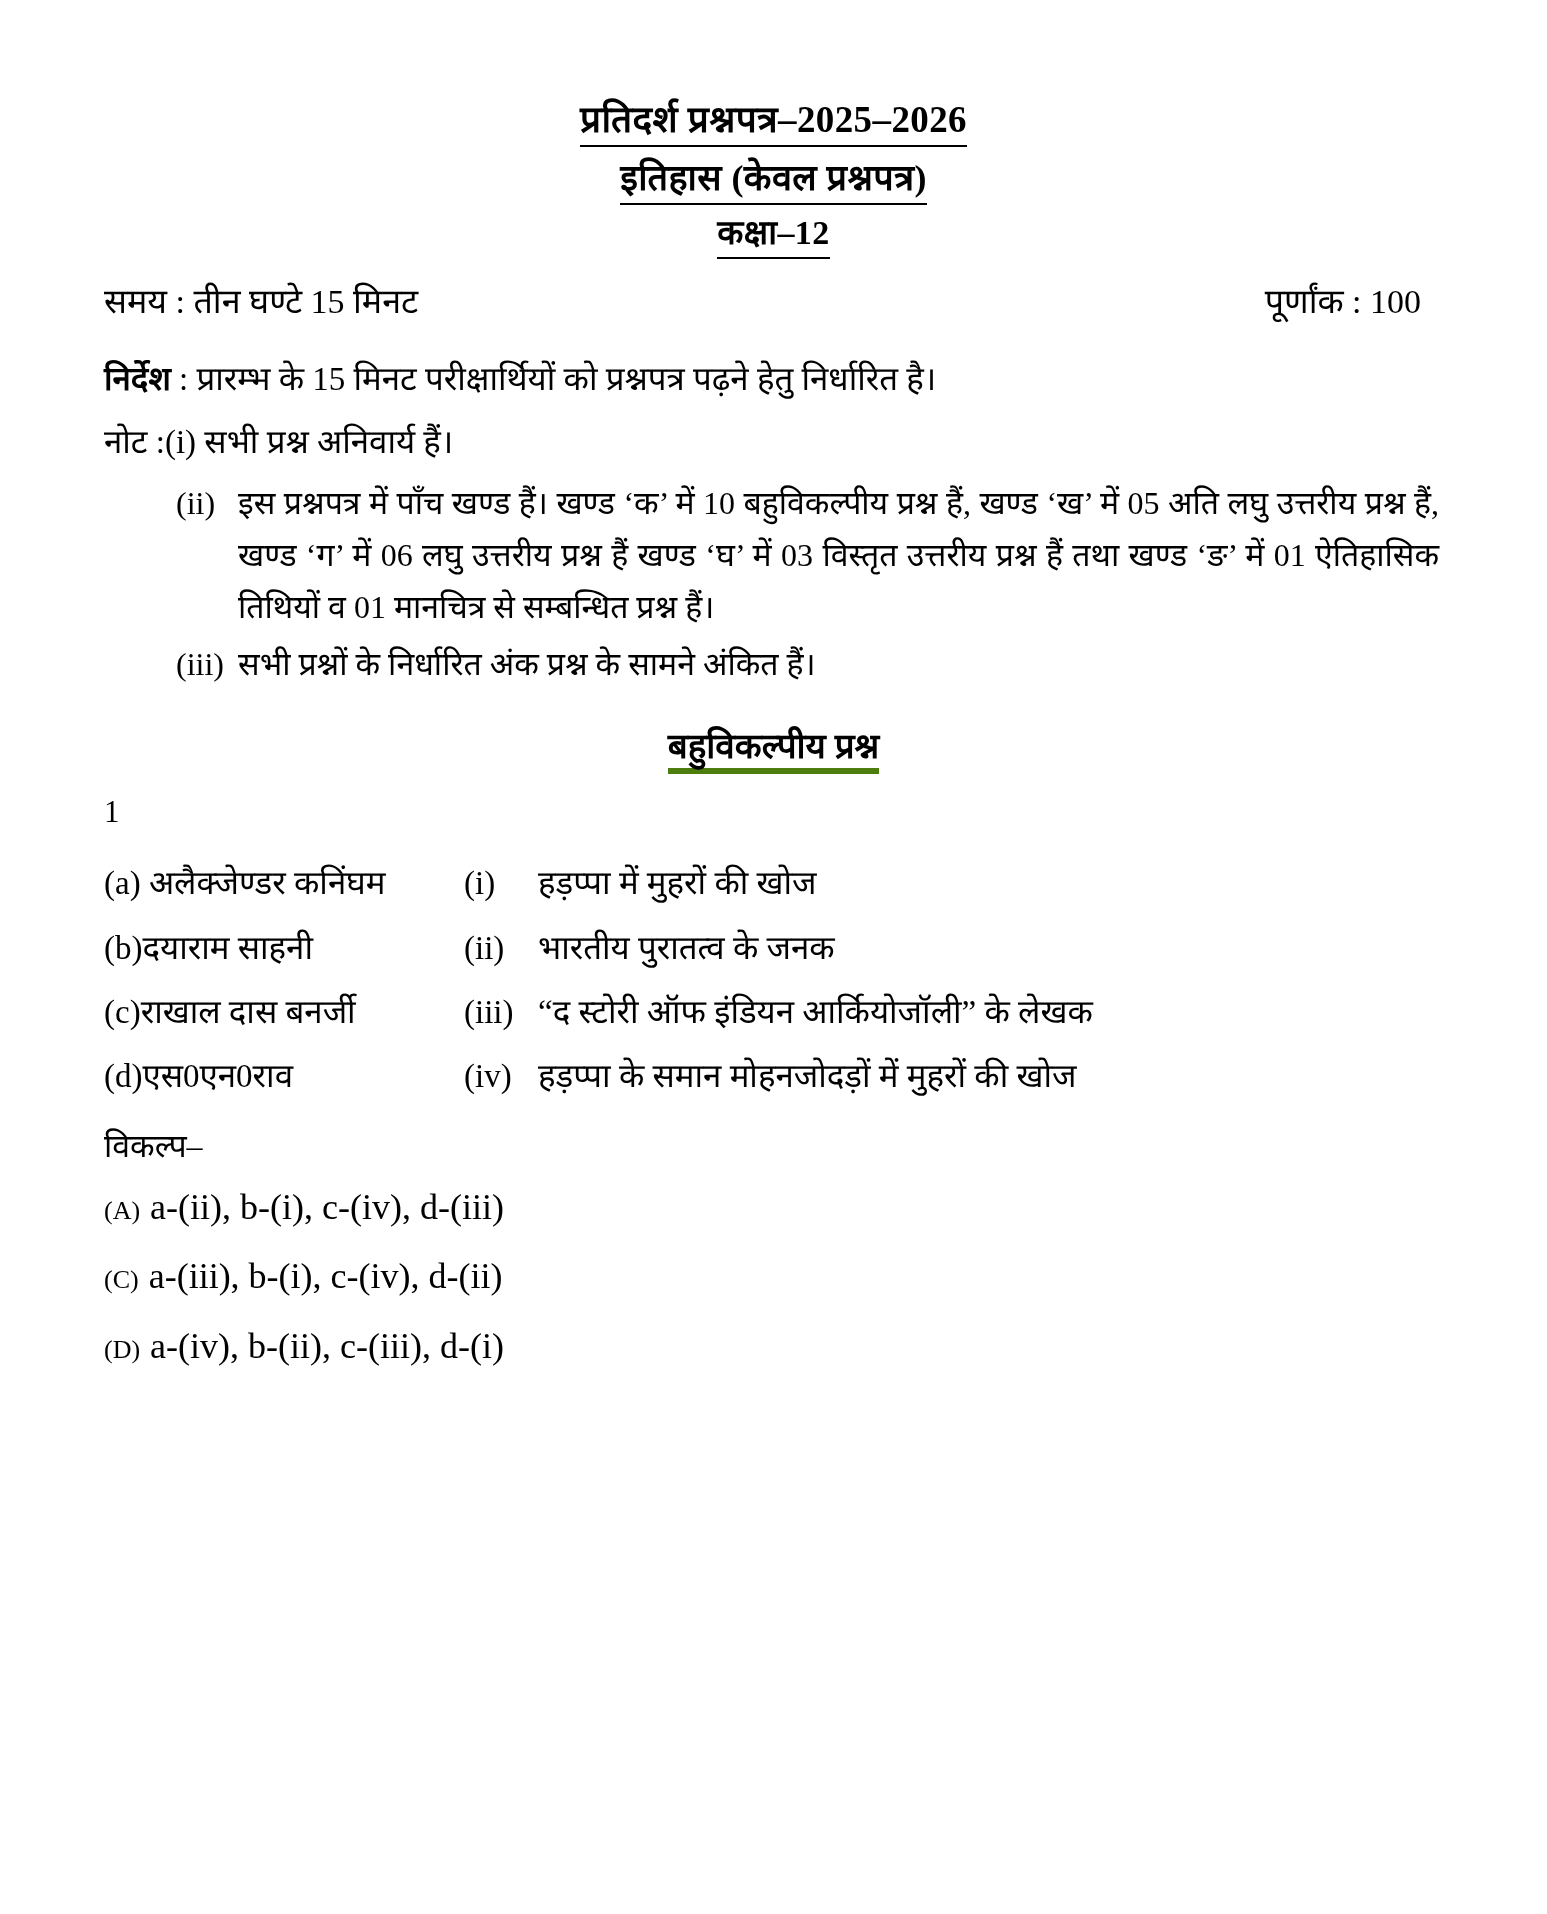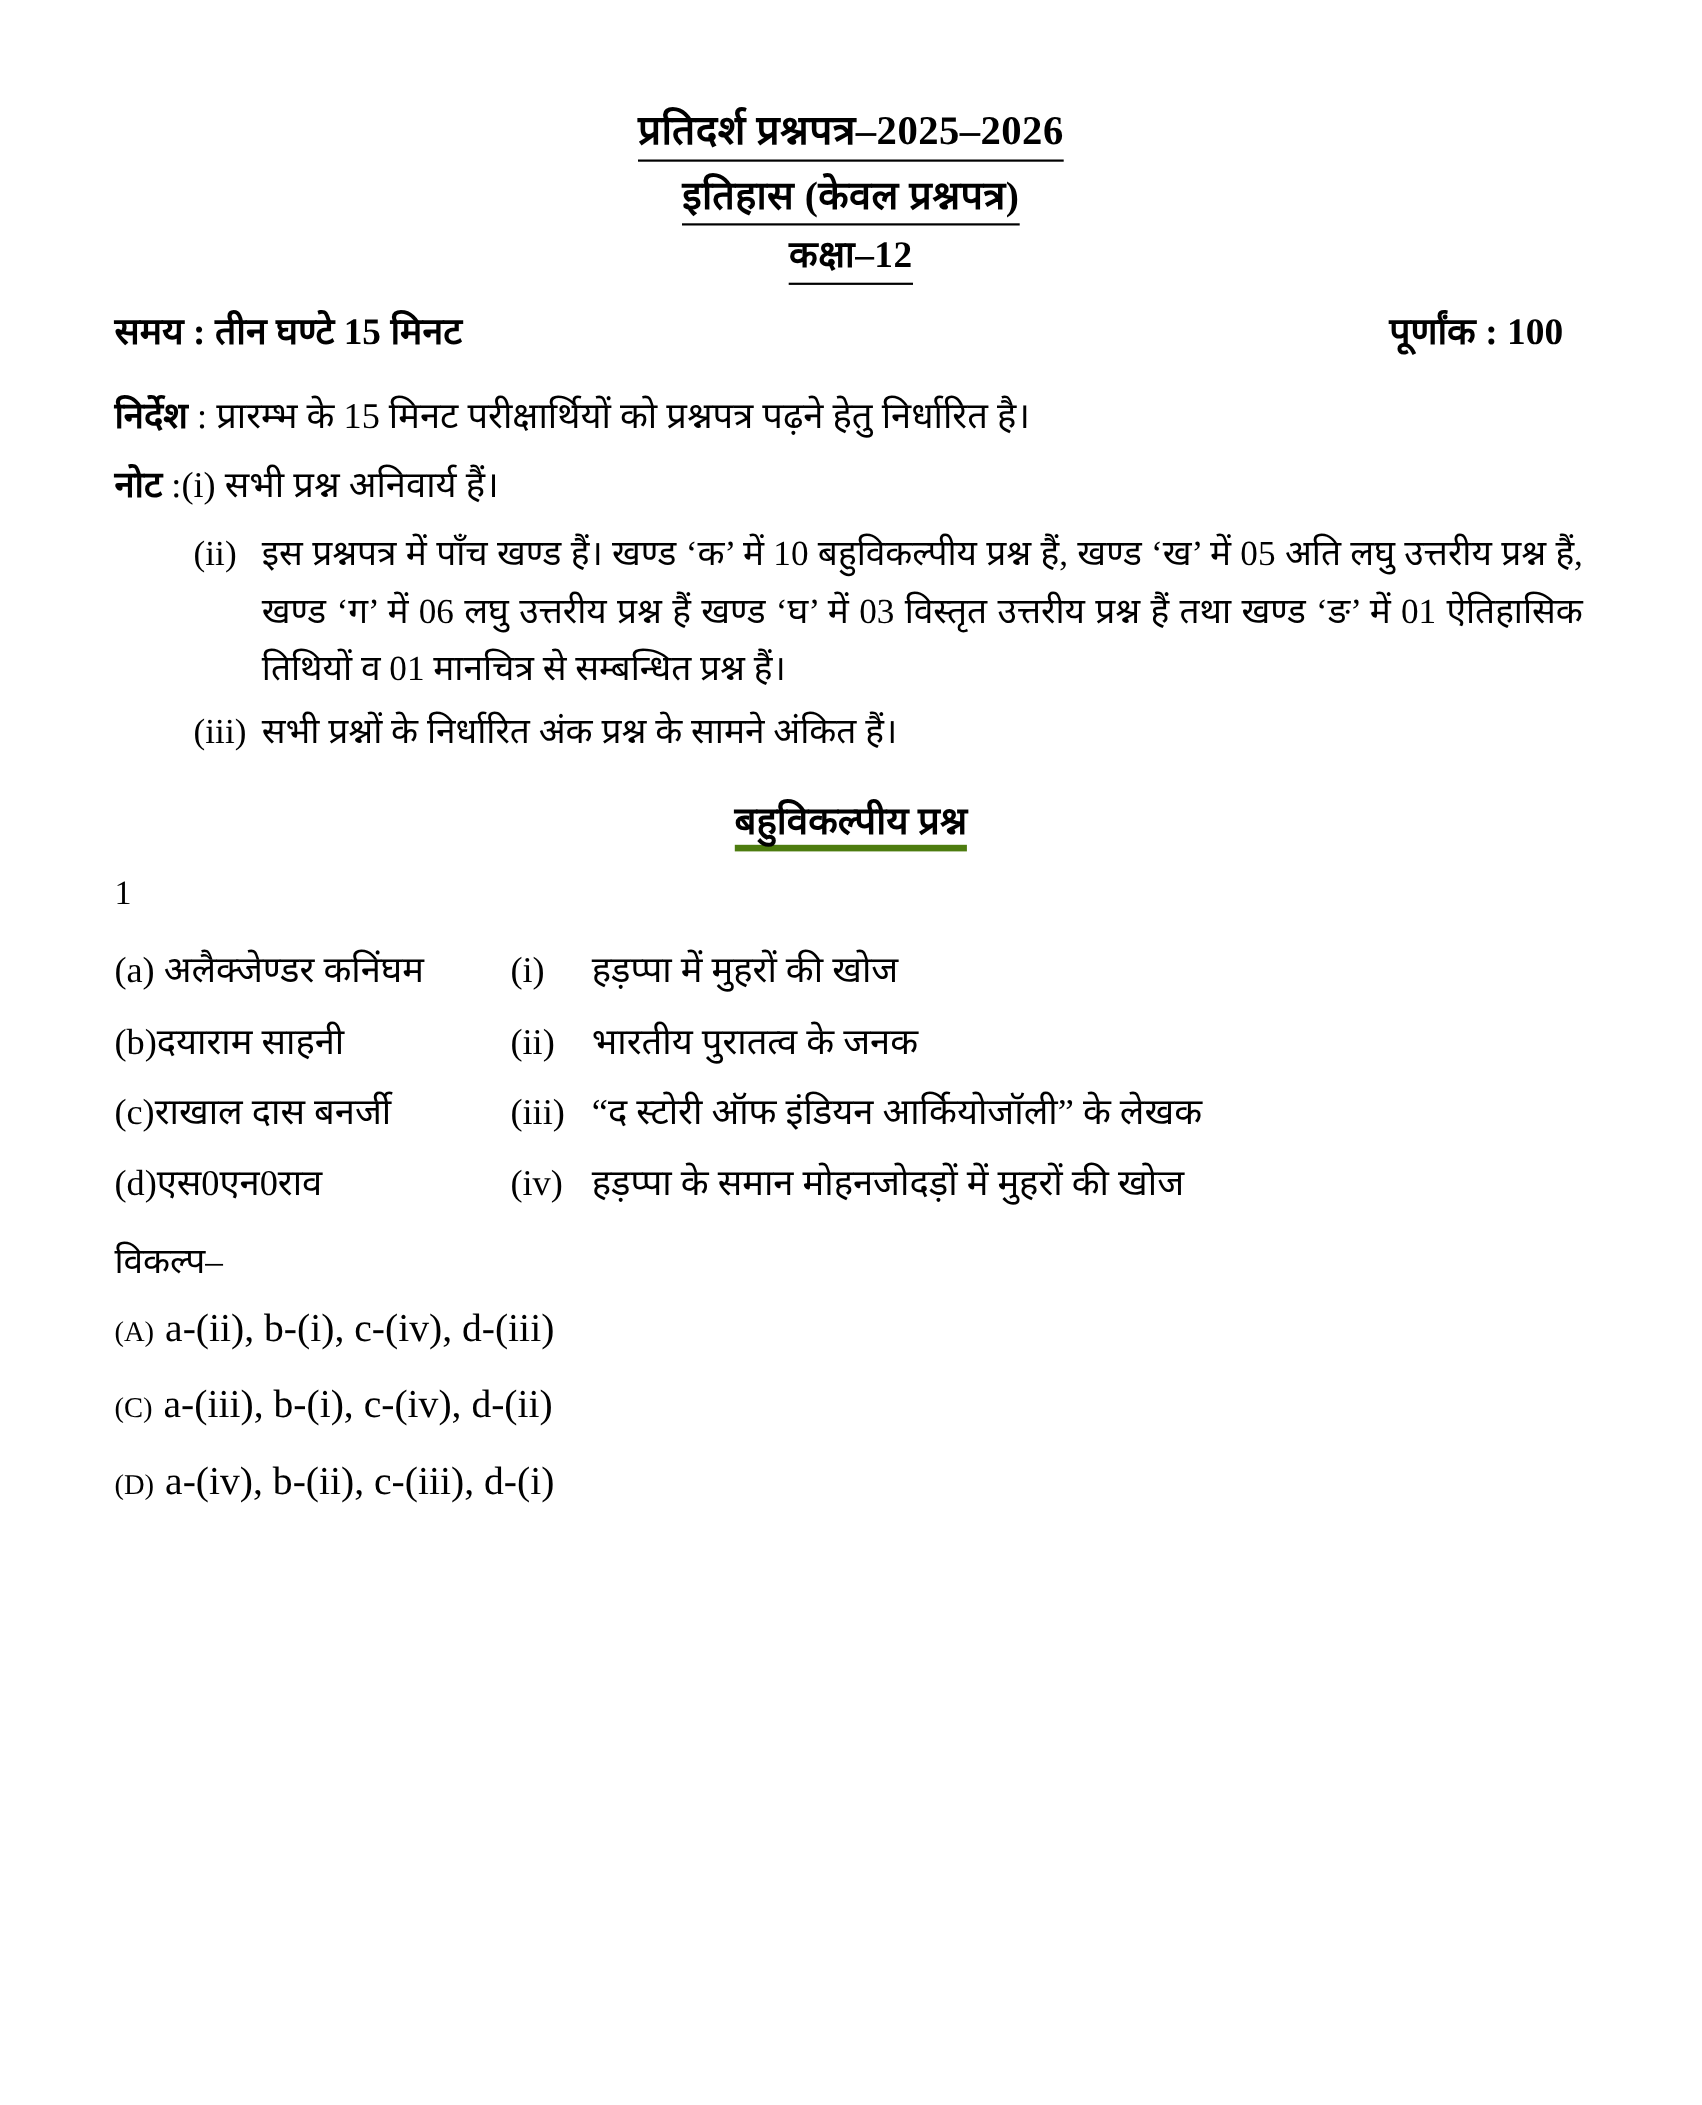--- a/index.html
+++ b/index.html
@@ -49,21 +49,21 @@
     font-size: 34px;
     margin-bottom: 16px;
   }
 
   
   .meta-row {
     display: flex;
     justify-content: space-between;
     align-items: baseline;
     font-size: 34px;
-    font-weight: 700;
+    font-weight: 400;
     margin-top: 18px;
     margin-bottom: 14px;
   }
   .meta-left { text-align: left; }
   .meta-right { text-align: right; padding-right: 22px; }
 
   
   .instruction {
     font-size: 33px;
     margin-top: 32px;
@@ -72,21 +72,21 @@
   }
   .instruction b { font-weight: 700; }
 
   
   .note-block { margin-top: 12px; }
   .note-first {
     font-size: 33px;
     line-height: 1.5;
     margin-bottom: 10px;
   }
-  .note-first b { font-weight: 700; }
+  .note-first b { font-weight: 400; }
   .note-item {
     display: flex;
     font-size: 32px;
     line-height: 1.62;
     margin-bottom: 6px;
     padding-left: 72px;
   }
   .note-item .marker {
     flex: 0 0 auto;
     width: 62px;

